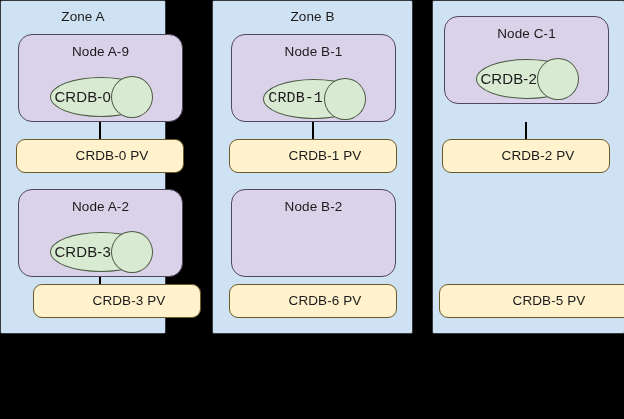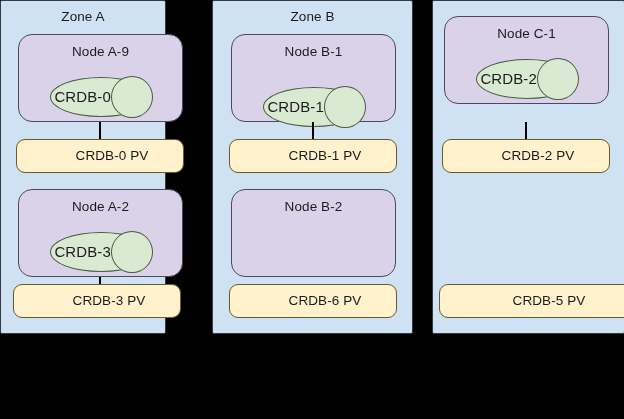--- a/index.html
+++ b/index.html
@@ -154,31 +154,31 @@
 
     <div class="node" style="left:17px; top:188px; width:165px; height:88px;">
       <div class="node-title">Node A-2</div>
       <div class="cyl" style="left:31px; top:42px; width:102px; height:40px;">
         <div class="cyl-body"></div>
         <div class="cyl-cap"></div>
         <div class="cyl-label">CRDB-3</div>
       </div>
     </div>
     <div class="connector" style="left:98px; top:276px; height:17px;"></div>
-    <div class="pv" style="left:12px; top:283px; width:168px; height:34px;">
+    <div class="pv" style="left:32px; top:283px; width:168px; height:34px;">
       <span class="pv-label">CRDB-3 PV</span>
     </div>
   </div>
 
   <div class="zone" style="left:212px; top:0px; width:201px; height:334px;">
     <div class="zone-title">Zone B</div>
 
     <div class="node" style="left:18px; top:33px; width:165px; height:88px;">
       <div class="node-title">Node B-1</div>
-      <div class="cyl" style="left:31px; top:52px; width:102px; height:40px;">
+      <div class="cyl" style="left:31px; top:44px; width:102px; height:40px;font-family:Liberation Mono, monospace;">
         <div class="cyl-body"></div>
         <div class="cyl-cap"></div>
         <div class="cyl-label">CRDB-1</div>
       </div>
     </div>
     <div class="connector" style="left:99px; top:121px; height:17px;"></div>
     <div class="pv" style="left:16px; top:138px; width:168px; height:34px;">
       <span class="pv-label">CRDB-1 PV</span>
     </div>
 

